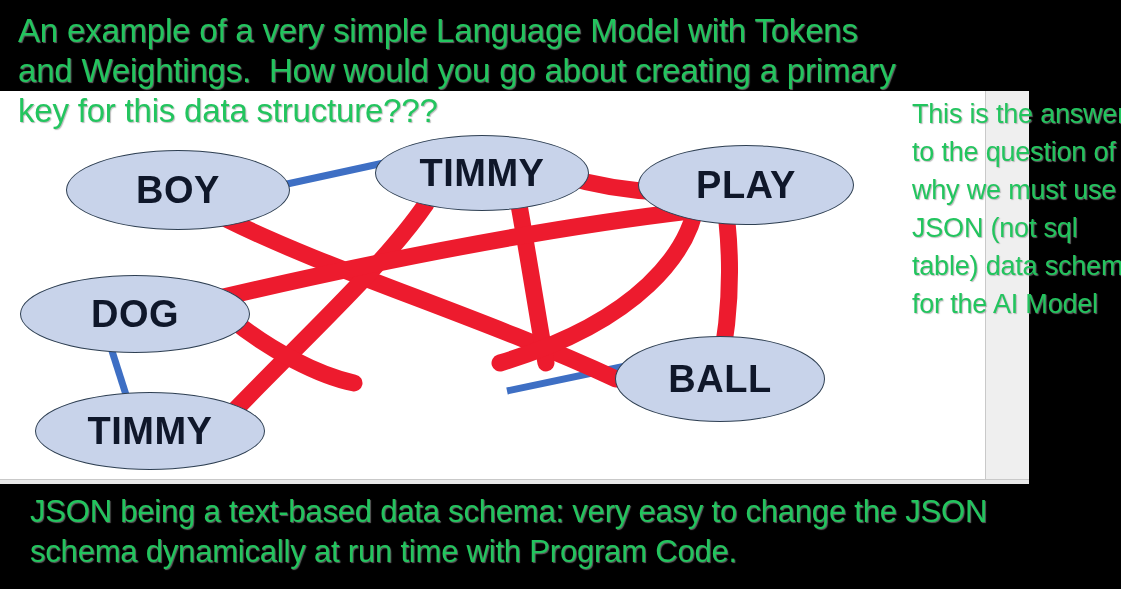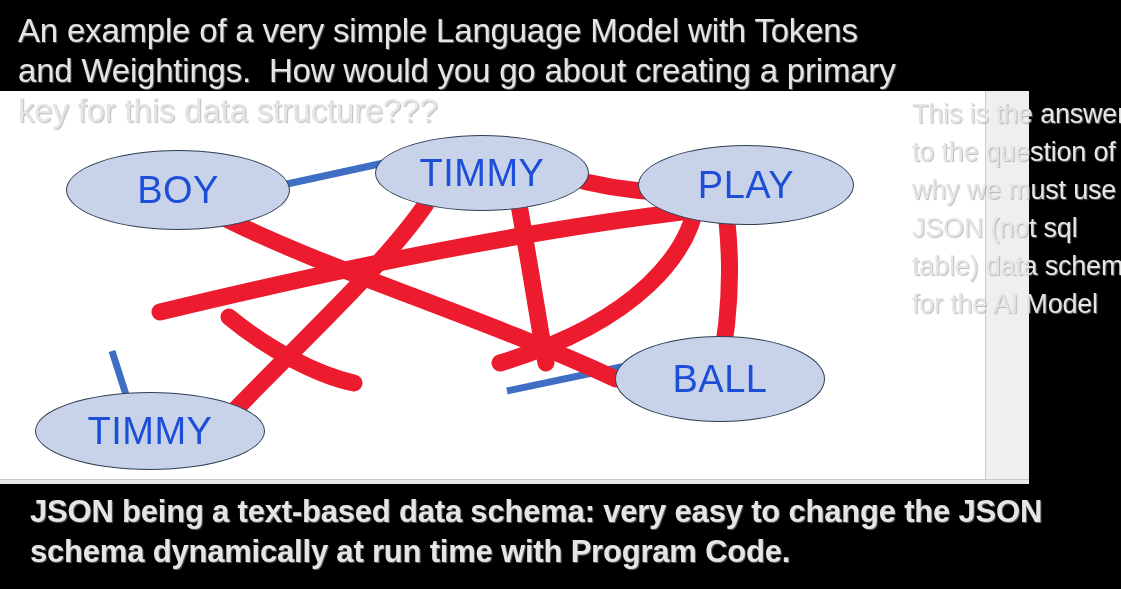--- a/index.html
+++ b/index.html
@@ -30,21 +30,21 @@
     left:0px; top:479px;
     width:1029px; height:5px;
     background:#e8e8e8;
     border-top:1px solid #c9c9c9;
     box-sizing:border-box;
   }
 
   
   .purple{
     position:absolute;
-    color:#e5e5e5;
+    color:#22c55e;
     font-weight:400;
     letter-spacing:-0.2px;
     text-shadow:1px 1px 1px rgba(150,150,150,0.65);
     white-space:pre-wrap;
   }
   #title-text{
     left:18px; top:11px;
     width:880px;
     font-size:33px;
     line-height:40px;
@@ -54,43 +54,42 @@
     width:230px;
     font-size:27px;
     line-height:38px;
     margin-left:28px;
   }
   #bottom-note{
     left:30px; top:492px;
     width:1070px;
     font-size:31px;
     line-height:40px;
-    font-weight:bold;
   }
 
   
   #diagram{
     position:absolute;
     left:0; top:91px;
     width:1029px; height:392px;
   }
   .node{
     position:absolute;
     background:#C8D3EA;
     border:1.3px solid #2E3F52;
     border-radius:50%;
     box-sizing:border-box;
     display:flex;
     align-items:center;
     justify-content:center;
   }
   .node span{
-    color:#1d4ed8;
+    color:#0f172a;
     font-size:38px;
-    font-weight:400;
+    font-weight:700;
     letter-spacing:0.5px;
     pointer-events:none;
   }
   svg.links{
     position:absolute;
     left:0;top:0;
     width:1029px;height:392px;
     overflow:visible;
   }
   .blue-link{
@@ -142,20 +141,23 @@
     </div>
 
     <div class="node" style="left:375px; top:44px; width:214px; height:76px;">
       <span>TIMMY</span>
     </div>
 
     <div class="node" style="left:638px; top:54px; width:216px; height:80px;">
       <span>PLAY</span>
     </div>
 
+    <div class="node" style="left:20px; top:184px; width:230px; height:78px;">
+      <span>DOG</span>
+    </div>
 
     <div class="node" style="left:615px; top:245px; width:210px; height:86px;">
       <span>BALL</span>
     </div>
 
 
     <div class="node" style="left:35px; top:301px; width:230px; height:78px;">
       <span>TIMMY</span>
     </div>
 

